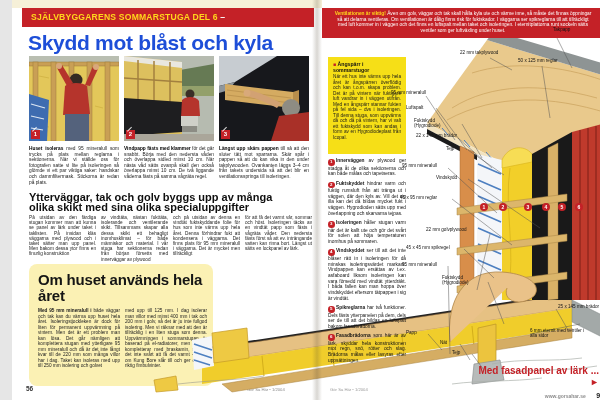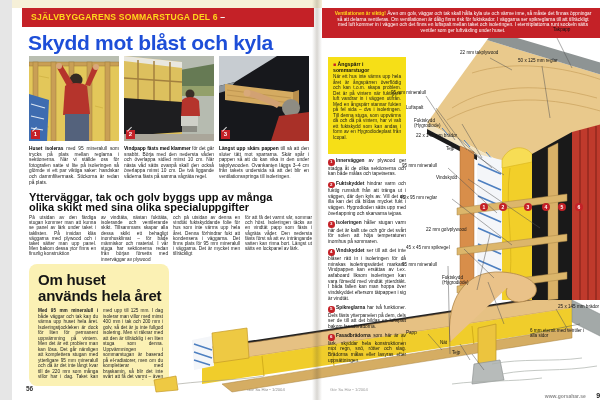--- a/index.html
+++ b/index.html
@@ -20,21 +20,21 @@
   .badge{position:absolute;left:2px;bottom:2px;width:9px;height:9px;background:#c42127;color:#fff;
          font-size:6px;font-weight:bold;text-align:center;line-height:9px;}
   .badge::after{content:"";position:absolute;left:1px;top:1px;width:6px;height:1px;background:#fff;
          transform:rotate(-45deg);transform-origin:left top;opacity:.85;}
   .cap{top:146px;width:90px;font-size:4.8px;line-height:5.6px;color:#222;text-align:justify;height:46px;overflow:hidden;}
   .cap b{color:#000;}
   .subhead{left:17px;top:193px;width:258px;font-size:11px;line-height:9.6px;font-weight:bold;color:#0f0f0f;}
   .bodycols{left:17px;top:215px;width:283px;height:47px;display:flex;gap:5px;}
   .bcol{flex:1;font-size:4.7px;line-height:5.2px;color:#222;text-align:justify;overflow:hidden;}
   
-  .infobox{left:17px;top:264px;width:140px;height:122px;background:#fbf1b4;border-radius:8px;box-sizing:border-box;padding:8px 6px 6px 9px;}
+  .infobox{left:17px;top:264px;width:184px;height:122px;background:#fbf1b4;border-radius:8px;box-sizing:border-box;padding:8px 6px 6px 9px;}
   .infobox h2{margin:0 0 5px 0;font-size:15px;line-height:15.5px;font-weight:bold;color:#151515;letter-spacing:-.2px;}
   .iboxcols{display:flex;gap:5px;height:72px;overflow:hidden;}
   .icol{flex:1;font-size:4.7px;line-height:5.5px;color:#222;text-align:justify;}
   
   .fold{left:300px;top:0;width:10px;height:400px;background:linear-gradient(90deg,rgba(0,0,0,0),rgba(80,70,50,.22) 50%,rgba(0,0,0,0));}
   
   .note{left:310px;top:8px;width:282px;height:30px;background:#c42127;color:#fff;box-sizing:border-box;
         padding:3px 12px;font-size:4.8px;line-height:5.6px;text-align:center;}
   .note b{color:#ffd71c;}
   
@@ -319,20 +319,24 @@
 
   <div class="abs" id="viktigt-items">
       <div class="vitem"><span class="vnum">1</span><b>Innerväggen </b>av plywood ger stadga åt de olika sektionerna och kan både målas och tapetseras.</div>
       <div class="vitem"><span class="vnum">2</span><b>Fuktskyddet </b>hindrar varm och fuktig rumsluft från att tränga ut i väggen, där den kyls av. Vill det sig illa kan det då bildas mycket fukt i väggen. Hygrodioden sätts upp med överlappning och skarvarna tejpas.</div>
       <div class="vitem"><span class="vnum">3</span><b>Isoleringen </b>håller stugan varm när det är kallt ute och gör det svårt för solen att höja temperaturen inomhus på sommaren.</div>
       <div class="vitem"><span class="vnum">4</span><b>Vindskyddet </b>ser till att det inte blåser rätt in i isoleringen för då minskas isoleringsvärdet markant. Vindpappen kan ersättas av t.ex. asfaboard liksom isoleringen kan vara försedd med vindtät ytterdräkt. I båda fallen kan man hoppa över vindskyddet eftersom tätpappen i sig är vindtät.</div>
       <div class="vitem"><span class="vnum">5</span><b>Spikreglarna </b>har två funktioner. Dels fästs ytterpanelen på dem, dels ser de till att det bildas en luftspalt bakom fasadbrädorna.</div>
       <div class="vitem"><span class="vnum">6</span><b>Fasadbrädorna </b>som här är av lärk, skyddar hela konstruktionen mot regn, snö, rötter och slag. Brädorna målas eller lasyras efter uppsättningen.</div>
     </div>
 
+  <div class="abs teaser">
+    <span>Med fasadpanel av lärk ...</span>
+    <span class="arr">►</span>
+  </div>
 
   <div class="abs credit-r">Gör Så Här • 1/2004</div>
   <div class="abs footer-r">
     <span class="url">www.gorsahar.se</span>
     <span class="pg">97</span>
   </div>
 
 <div class="dlabel" style="left: 541px; top: 27px; width: 40px; text-align: left;">Takpapp</div>
     <div class="dlabel" style="left: 448px; top: 50px; width: 64px; text-align: left;">22 mm takplywood</div>
     <div class="dlabel" style="left: 506px; top: 58px; width: 62px; text-align: left;">50 x 125 mm reglar</div>

